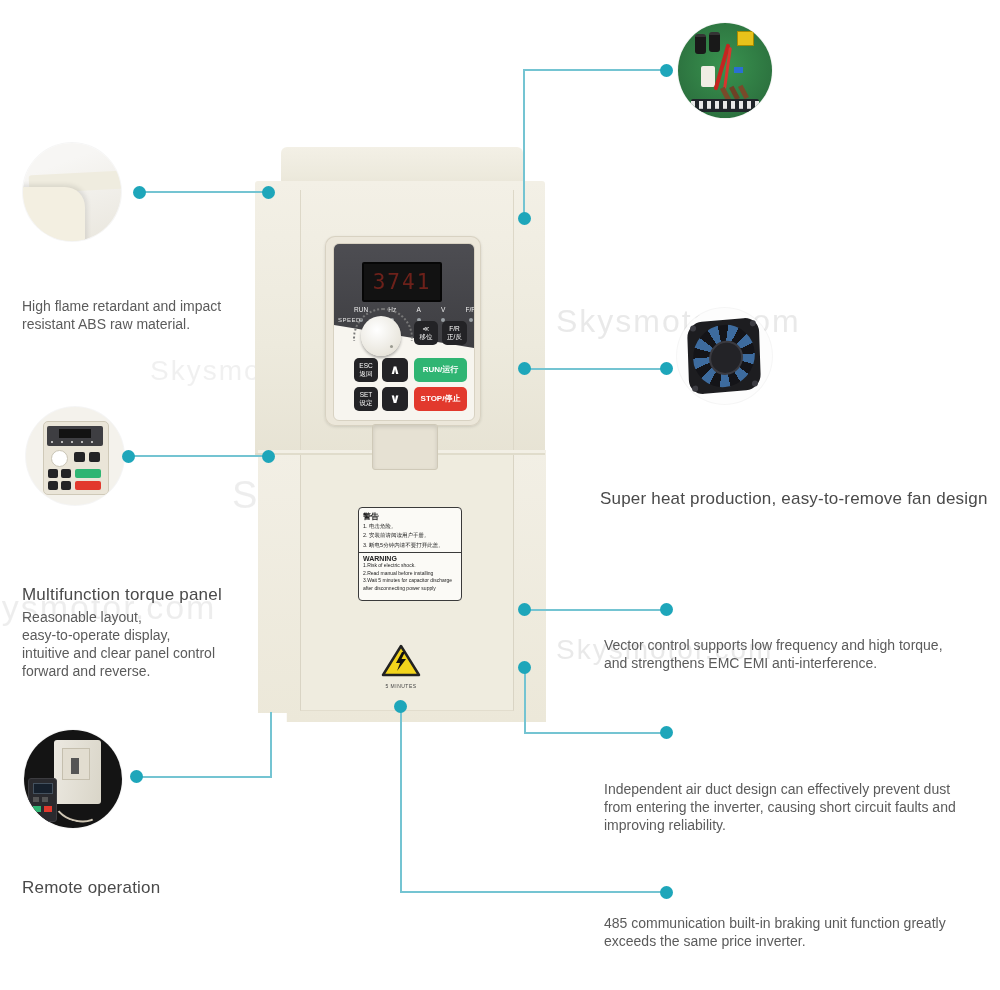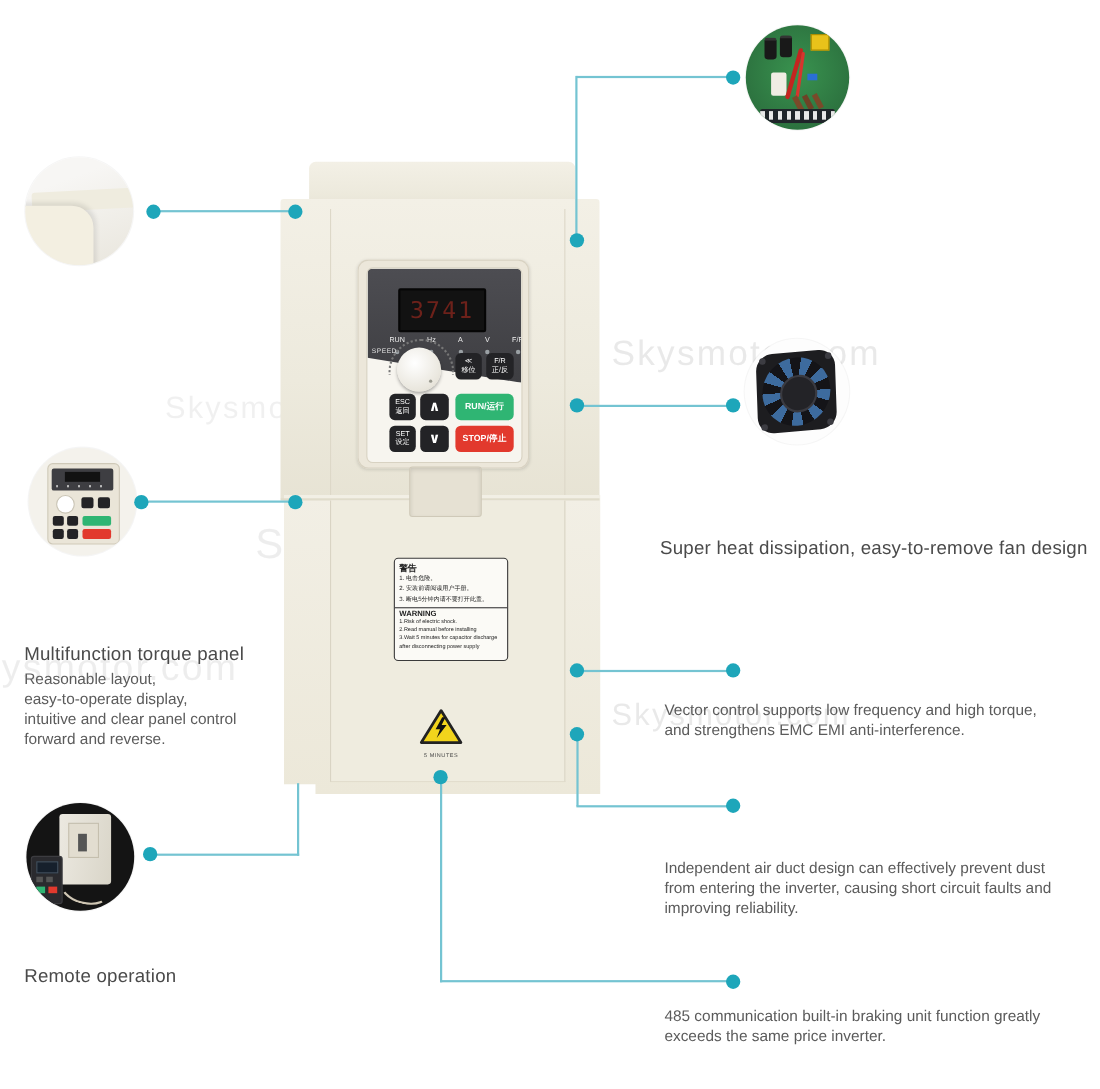--- a/index.html
+++ b/index.html
@@ -225,39 +225,41 @@
 <div class="cline" style="left:136px;top:776px;width:136px;height:2px;"></div>
 <div class="cline" style="left:270px;top:712px;width:2px;height:66px;"></div>
 <div class="dot" style="left:130px;top:770px;"></div>
 
 <div class="cline" style="left:400px;top:707px;width:2px;height:186px;"></div>
 <div class="cline" style="left:400px;top:891px;width:266px;height:2px;"></div>
 <div class="dot" style="left:394px;top:700px;"></div>
 <div class="dot" style="left:660px;top:886px;"></div>
 
 <div class="abs" style="left:22px;top:294px;width:300px;">
+  <div class="feat-body">High flame retardant and impact
+resistant ABS raw material.</div>
 </div>
 
 <div class="abs" style="left:22px;top:585px;width:300px;">
   <div class="feat-title">Multifunction torque panel</div>
   <div class="feat-body">Reasonable layout,
 easy-to-operate display,
 intuitive and clear panel control
 forward and reverse.</div>
 </div>
 
 <div class="abs" style="left:22px;top:878px;width:360px;">
   <div class="feat-title">Remote operation</div>
 </div>
 
 <div class="abs" style="left:597px;top:200px;width:400px;">
 </div>
 
 <div class="abs" style="left:600px;top:489px;width:400px;">
-  <div class="feat-title">Super heat dissipation, easy-to-remove fan design</div>
+  <div class="feat-title">Super heat production, easy-to-remove fan design</div>
 </div>
 
 <div class="abs" style="left:604px;top:636px;width:400px;">
   <div class="feat-body" style="margin-top:0;">Vector control supports low frequency and high torque,
 and strengthens EMC EMI anti-interference.</div>
 </div>
 
 <div class="abs" style="left:604px;top:780px;width:400px;">
   <div class="feat-body" style="margin-top:0;">Independent air duct design can effectively prevent dust
 from entering the inverter, causing short circuit faults and

